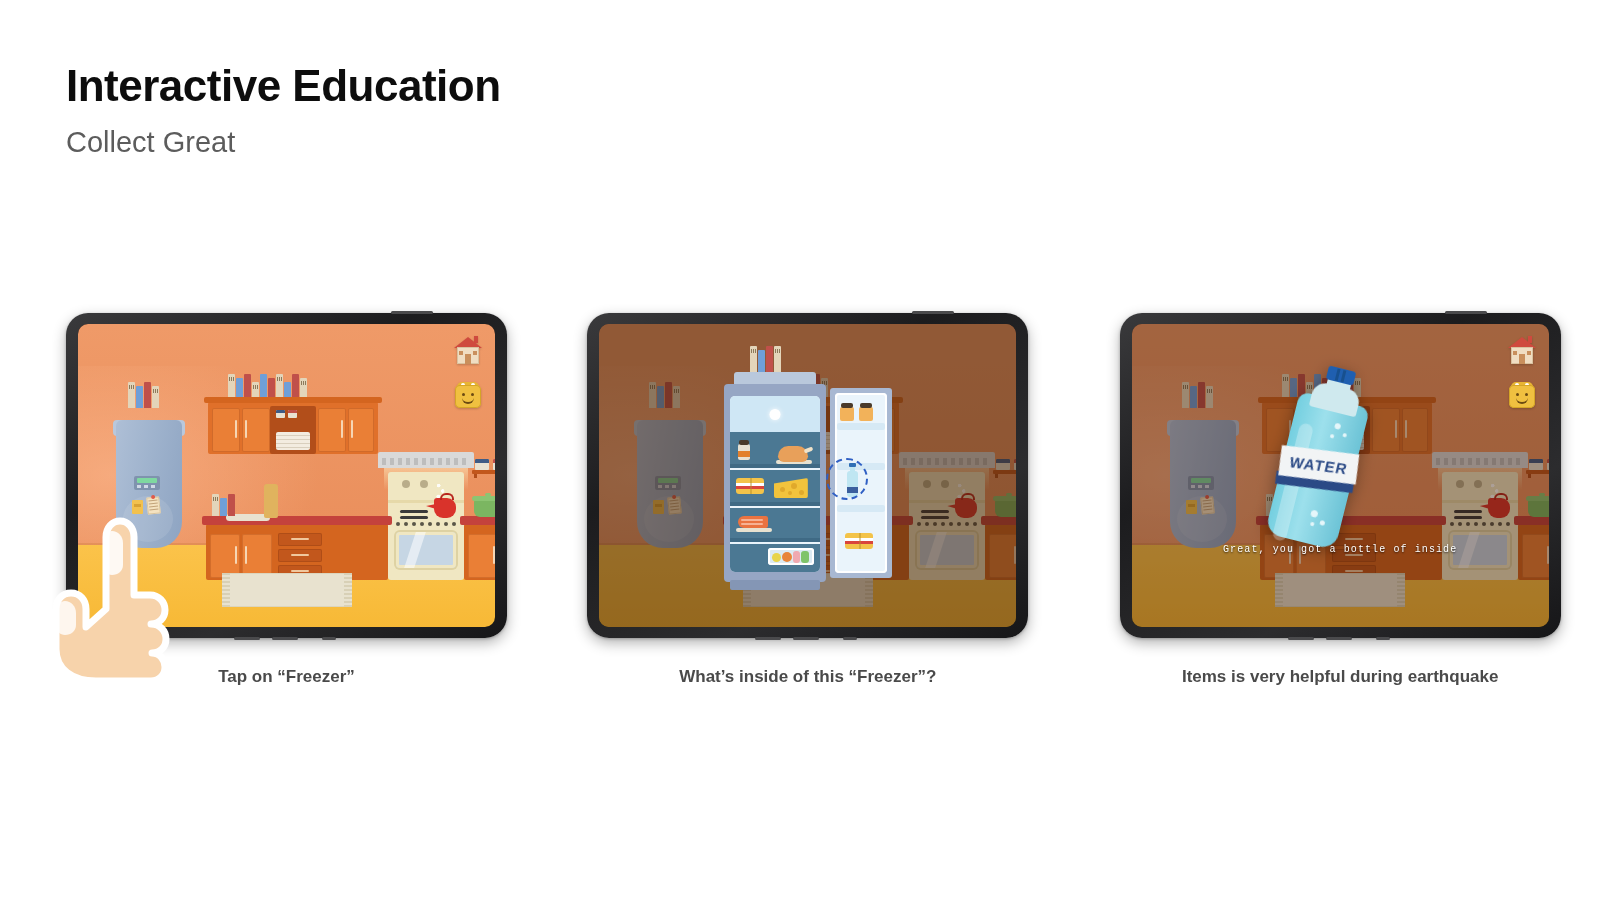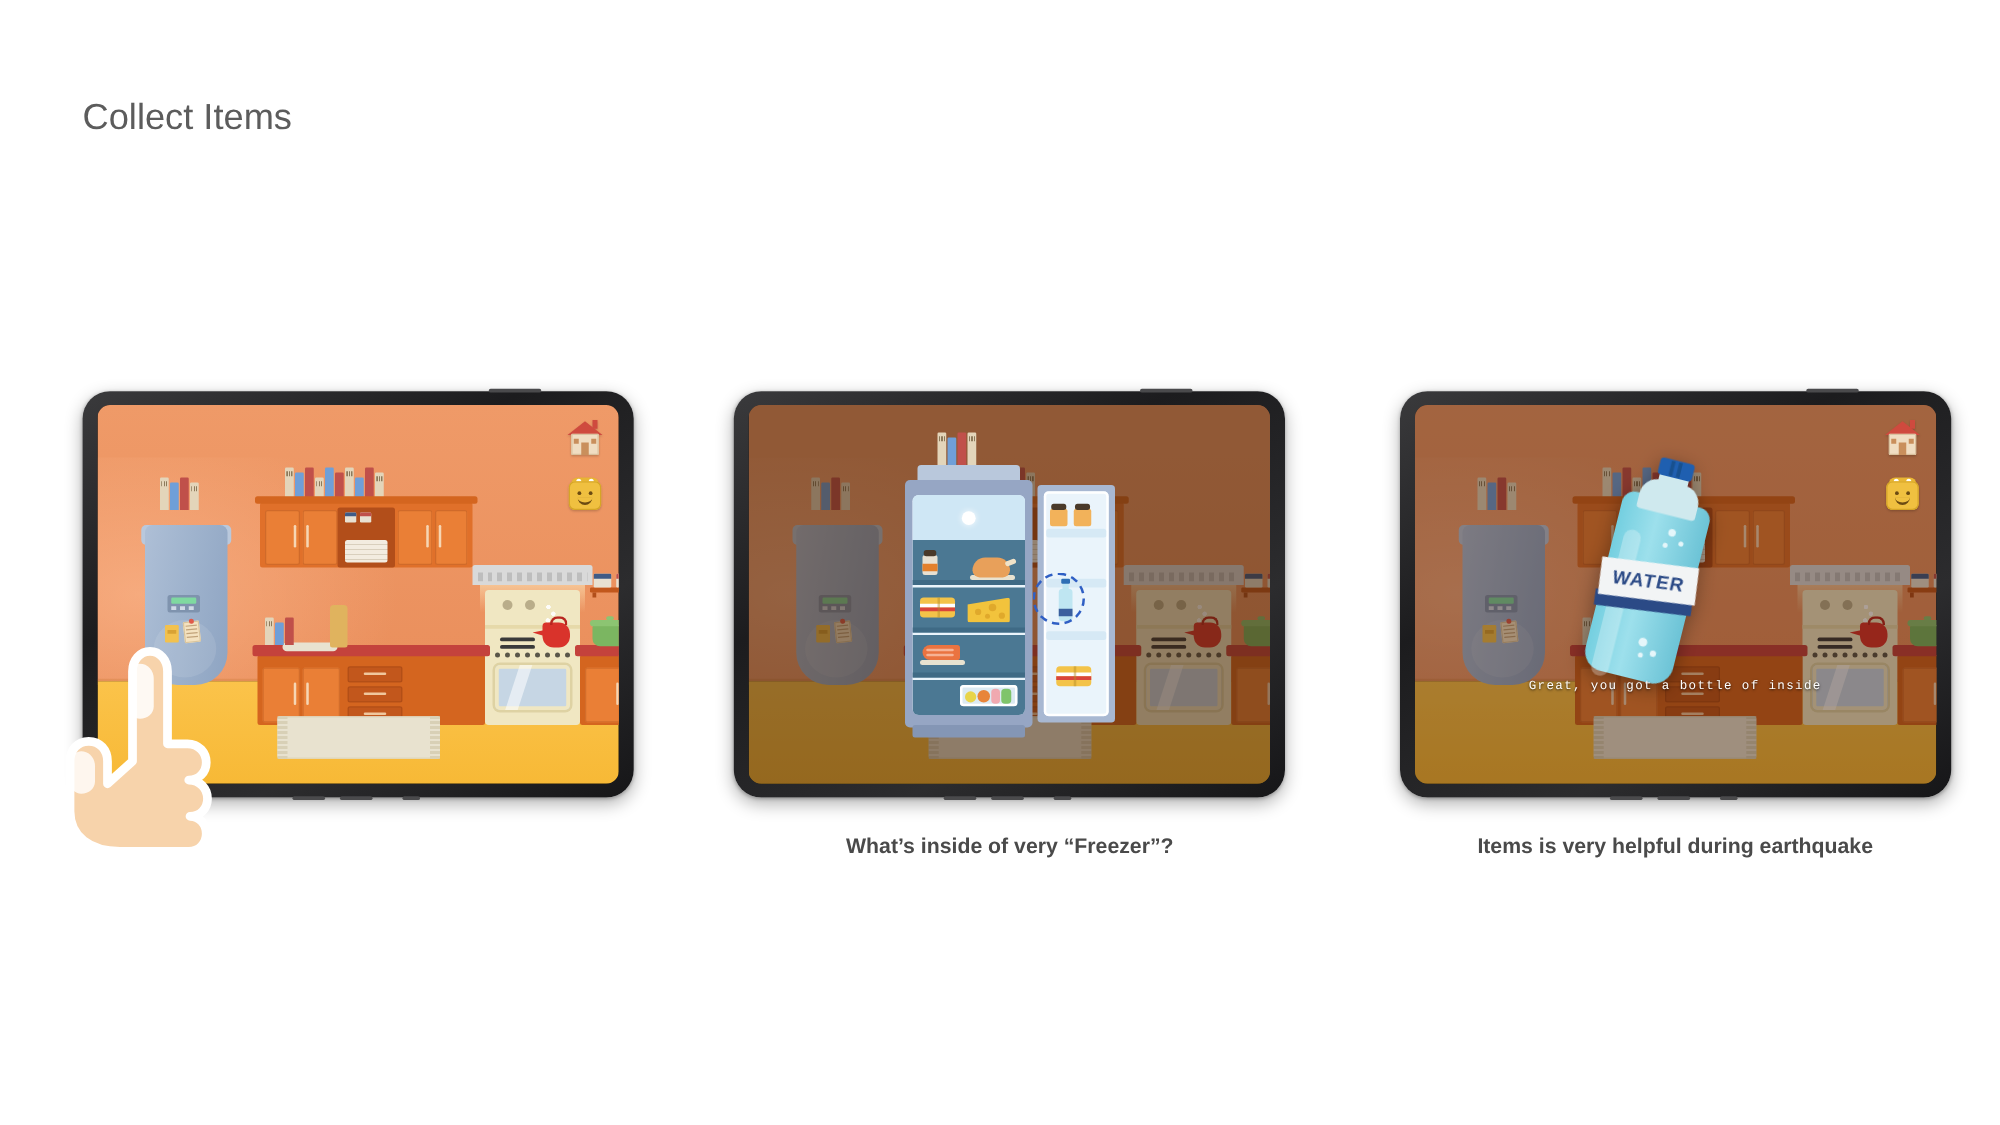--- a/index.html
+++ b/index.html
@@ -276,21 +276,22 @@
     margin-top: 29px; text-align:center; width:441px;
     font-size: 17px; font-weight: 700; color:#4a4a4a;
   }
 </style>
 </head>
 <body>
 
 <div class="page">
 
   <div class="header">
-    <div class="subtitle">Collect Items</div>
+    <div class="title">Interactive Education</div>
+    <div class="subtitle">Collect Great</div>
   </div>
 
   <div class="panels">
 
     <div class="panel p1">
       <div class="tablet">
         <div class="btn-top"></div>
         <div class="btn-bot1"></div>
         <div class="btn-bot2"></div>
         <div class="btn-bot3"></div>
@@ -458,20 +459,21 @@
                      C136 121 142 128 142 136 C142 144 136 150 128 150
                      C136 150 141 157 141 164 C141 172 135 178 127 178
                      L72 178 C48 178 32 166 32 146 L32 106
                      C32 97 38 90 47 90 C56 90 62 97 62 106 L62 124 L82 106 L82 34 C82 25 88 18 96 18 Z"></path>
           </g>
           <path d="M88 28 C94 28 99 33 99 40 L99 62 C99 68 94 72 88 72 C83 72 79 68 79 62 L79 40 C79 33 83 28 88 28 Z" fill="#ffffff" opacity=".85"></path>
           <path d="M41 98 C47 98 52 103 52 110 L52 122 C52 128 47 132 41 132 C36 132 32 128 32 122 L32 110 C32 103 36 98 41 98 Z" fill="#ffffff" opacity=".8"></path>
         </svg>
       </div>
 
+      <div class="caption">Tap on “Freezer”</div>
     </div>
 
     <div class="panel p2">
       <div class="tablet">
         <div class="btn-top"></div>
         <div class="btn-bot1"></div>
         <div class="btn-bot2"></div>
         <div class="btn-bot3"></div>
 
         <div class="screen">
@@ -685,21 +687,21 @@
                       <span class="s2"></span>
                       <span class="div"></span>
                     </div>
                 </div>
                 <div class="highlight-ring" style="left:-4px; top:70px;"></div>
               </div>
             </div>
           </div>
         </div>
       </div>
-      <div class="caption">What’s inside of very “Freezer”?</div>
+      <div class="caption">What’s inside of this “Freezer”?</div>
     </div>
 
     <div class="panel p3">
       <div class="tablet">
         <div class="btn-top"></div>
         <div class="btn-bot1"></div>
         <div class="btn-bot2"></div>
         <div class="btn-bot3"></div>
 
         <div class="screen">

